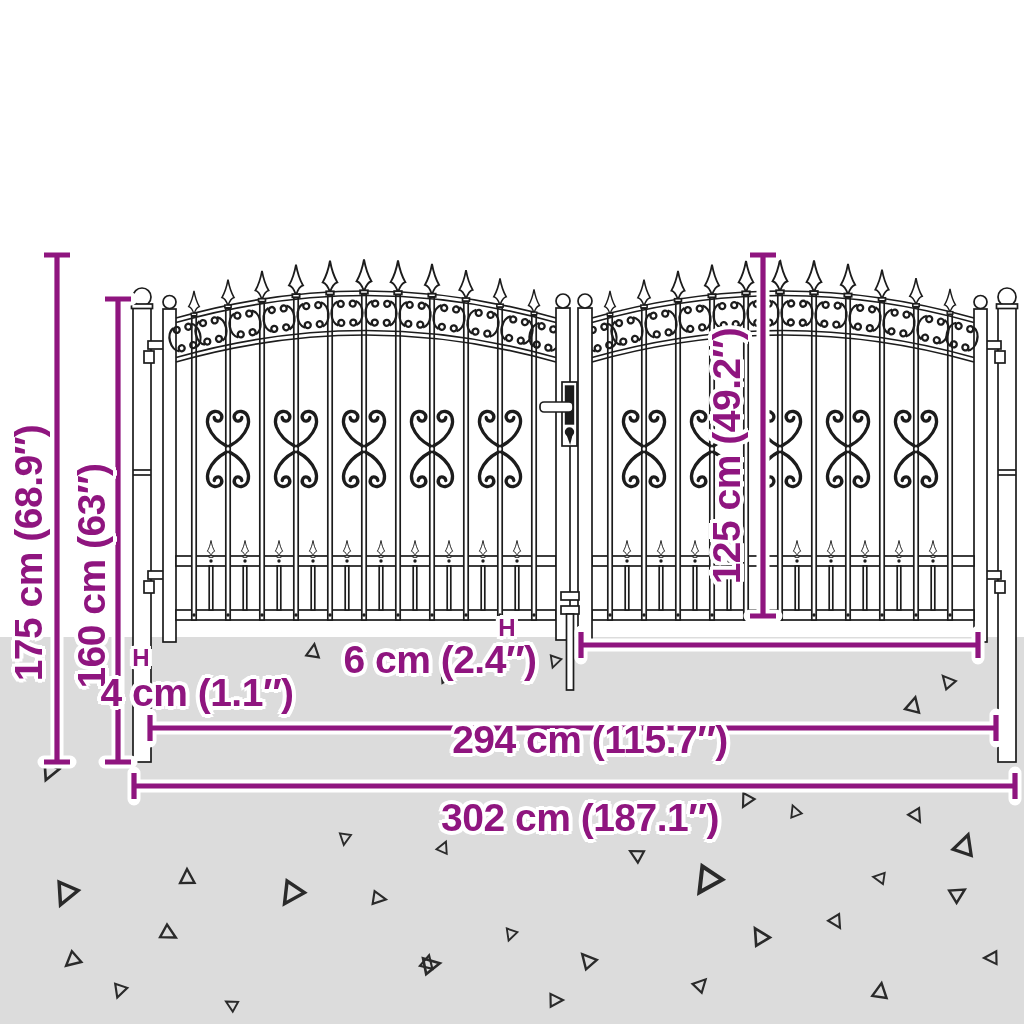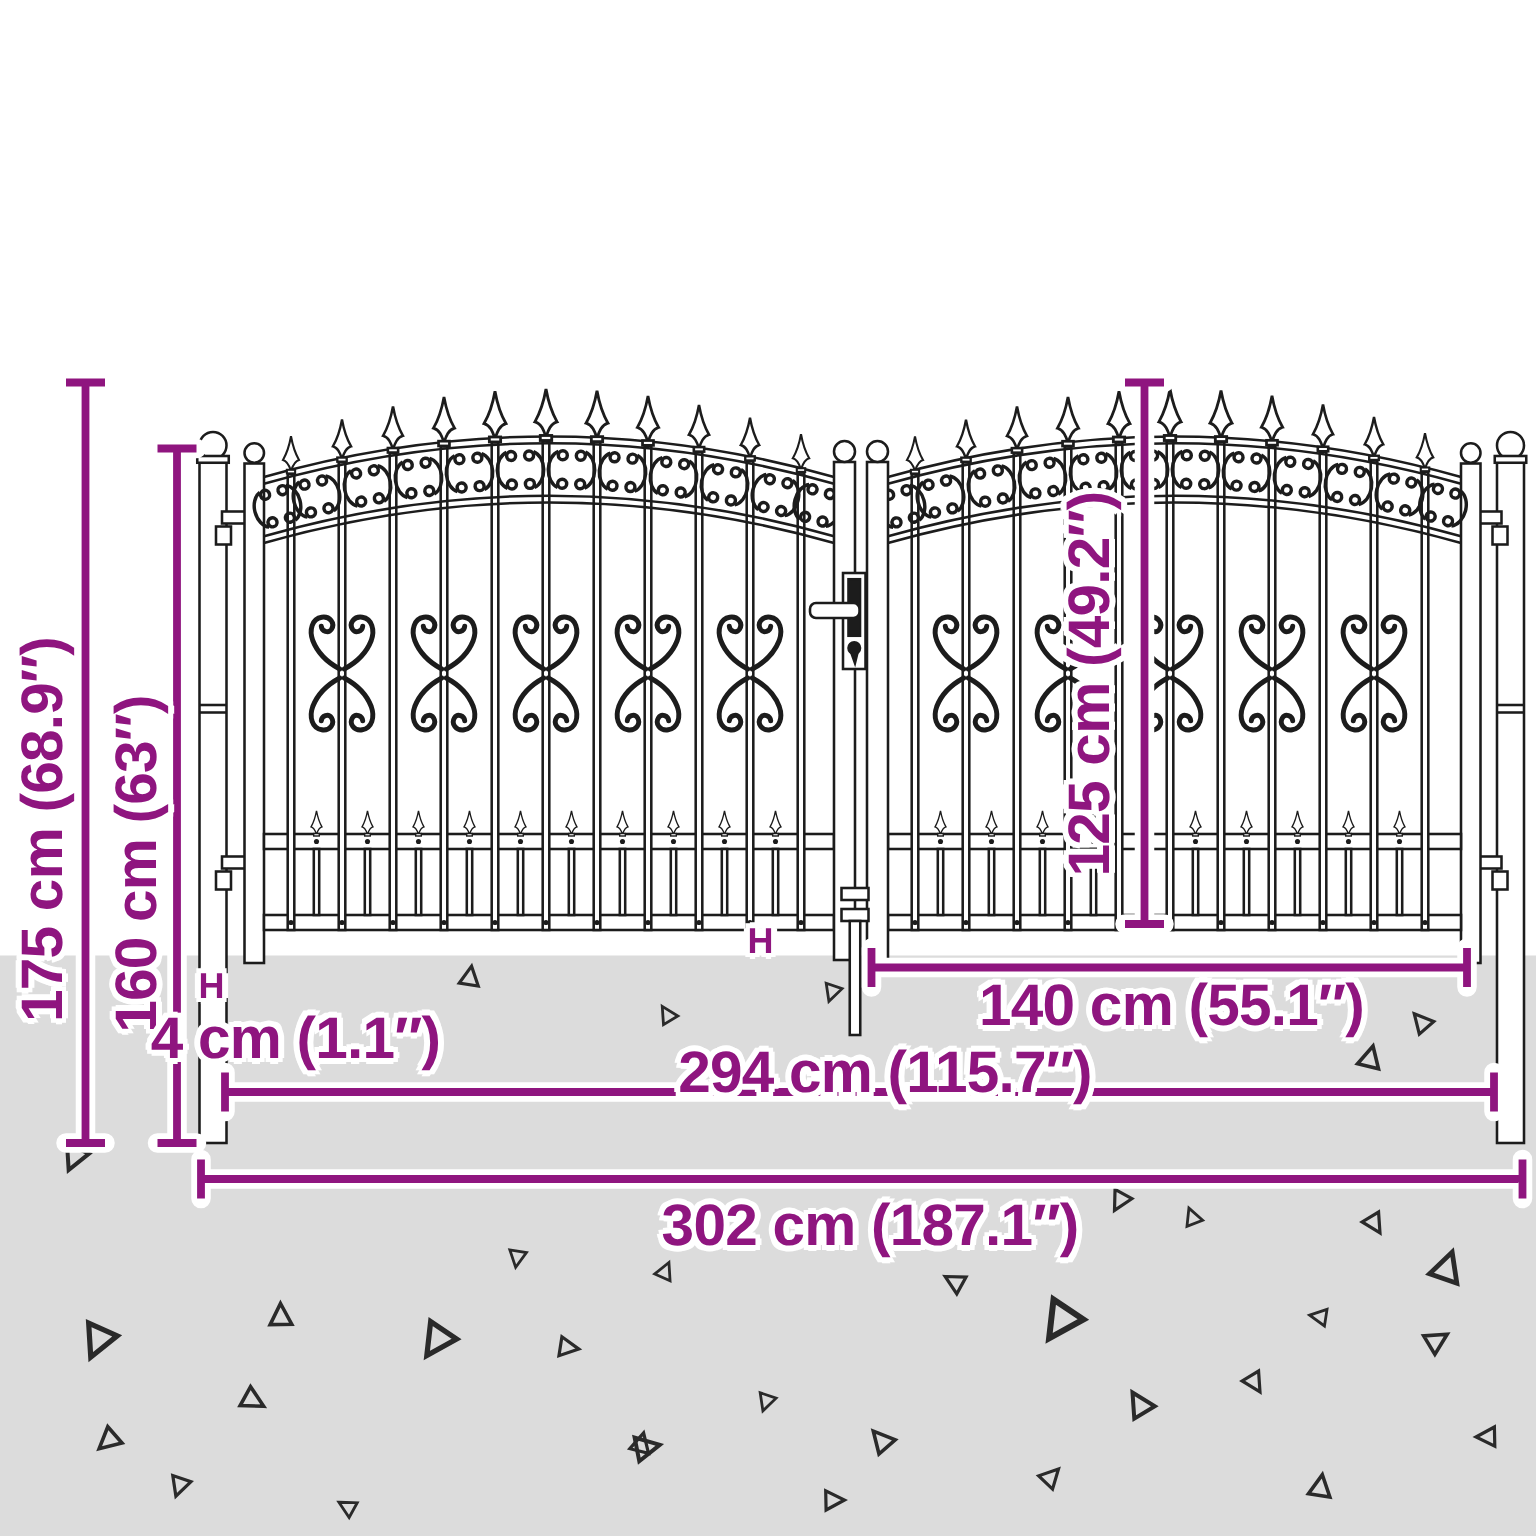--- a/index.html
+++ b/index.html
@@ -425,20 +425,20 @@
     <g>
       <path class="dimc" d="M134,773V799 M136,786H1013 M1015,773V799"></path>
       <path class="dim" d="M134,773V799 M136.6,786H1012.4 M1015,773V799"></path>
     </g>
   </g>
 </svg>
 
 <div class="lbl v" style="left:29px;top:553px">175 cm (68.9″)</div>
 <div class="lbl v" style="left:92px;top:576px">160 cm (63″)</div>
 <div class="lbl v" style="left:727px;top:456px">125 cm (49.2″)</div>
-<div class="lbl" style="left:781px;top:671px">140 cm (55.1″)</div>
-<div class="lbl" style="left:590px;top:716px">294 cm (115.7″)</div>
+<div class="lbl" style="left:590px;top:740px">294 cm (115.7″)</div>
 <div class="lbl" style="left:580px;top:818px">302 cm (187.1″)</div>
+<div class="lbl" style="left:440px;top:660px">6 cm (2.4″)</div>
 <div class="lbl" style="left:197px;top:693px">4 cm (1.1″)</div>
 <div class="lbl mark" style="left:141px;top:658px">H</div>
 <div class="lbl mark" style="left:507px;top:628px">H</div>
 
 </div>
 
 </body></html>

